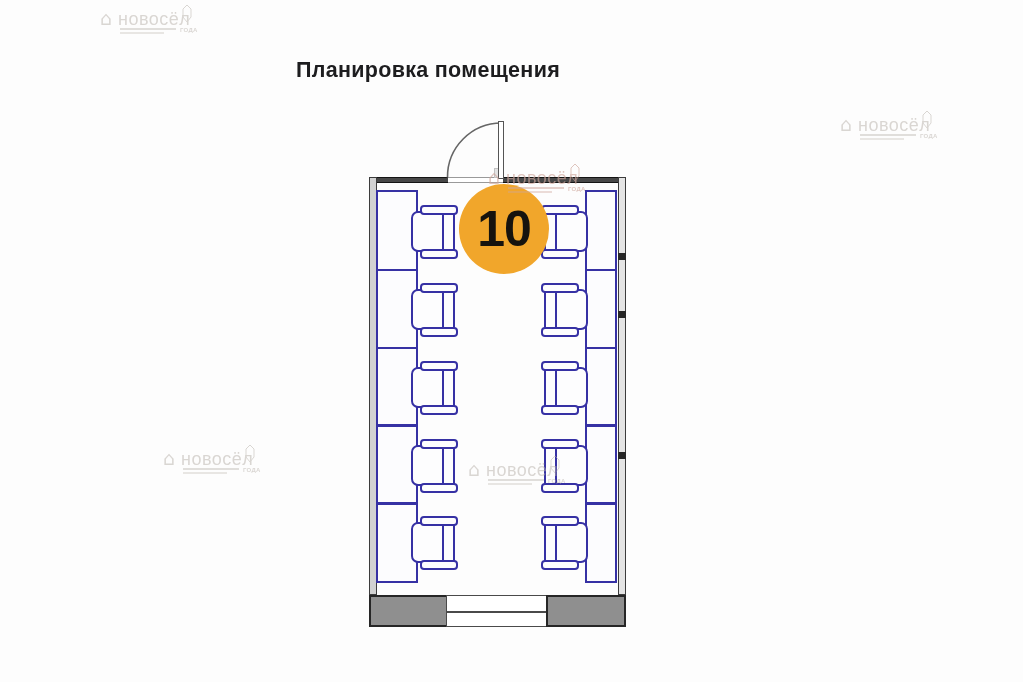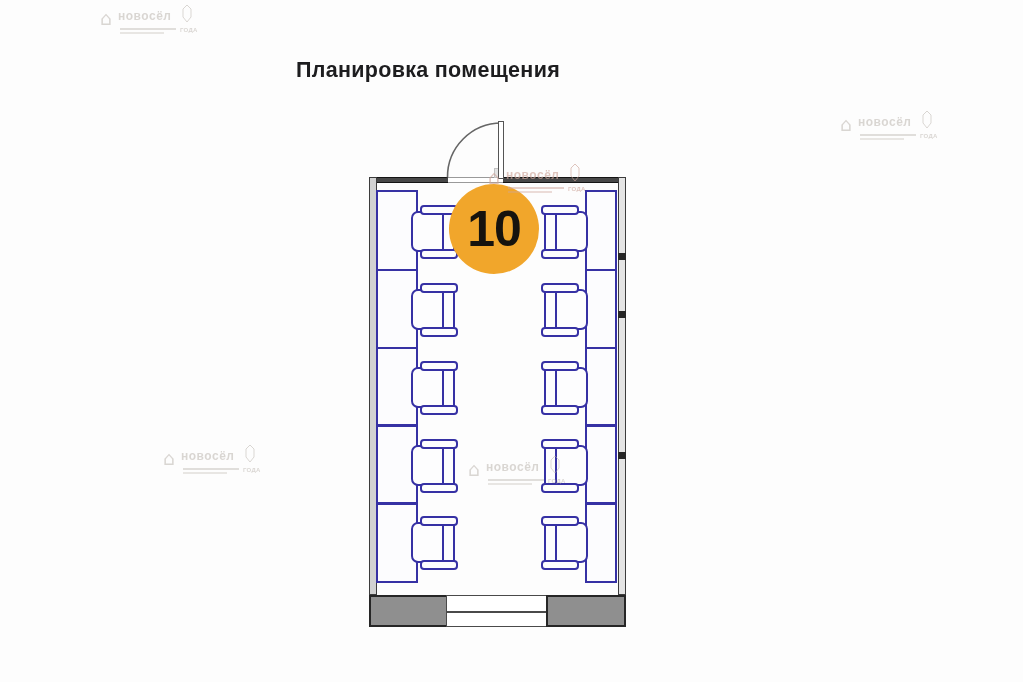--- a/index.html
+++ b/index.html
@@ -14,21 +14,21 @@
   #canvas{position:relative;width:1023px;height:682px;background:#fdfdfd;overflow:hidden;}
 
   
   .page-title{position:absolute;left:296px;top:58px;width:400px;margin:0;
     text-align:left;font-size:21.5px;font-weight:700;color:#1d1d1f;letter-spacing:.3px;}
 
   
   .wm{position:absolute;width:100px;height:40px;opacity:.5;color:var(--wm);z-index:6;pointer-events:none;}
   .wm .wm-house{position:absolute;left:0;top:0;font-family:"DejaVu Sans",sans-serif;
     font-size:19px;line-height:24px;}
-  .wm .wm-brand{position:absolute;left:18px;top:3px;font-size:12px;font-weight:700;letter-spacing:.5px;}
+  .wm .wm-brand{position:absolute;left:18px;top:3px;font-size:18px;font-weight:400;letter-spacing:.5px;}
   .wm .wm-tag1{position:absolute;left:20px;top:22px;width:56px;height:1.5px;background:currentColor;opacity:.8;}
   .wm .wm-tag2{position:absolute;left:20px;top:26px;width:44px;height:1.5px;background:currentColor;opacity:.6;}
   .wm .wm-crest{position:absolute;left:80px;top:-2px;}
   .wm .wm-years{position:absolute;left:80px;top:21px;font-size:6px;font-weight:700;text-transform:uppercase;letter-spacing:.3px;}
   .wm.on-wall{color:#cfa79c;opacity:.65;}
 
   
   .abs{position:absolute;box-sizing:border-box;}
   .wall-seg{background:var(--wall-dark);border-top:1px solid #141414;border-bottom:1px solid #141414;z-index:1;}
   .wall-side{border:1.5px solid #3c3c3c;z-index:1;}
@@ -46,21 +46,21 @@
     border:2.5px solid var(--blue);border-radius:6px;background:#fdfdfe;box-sizing:border-box;}
   .chair .arm{position:absolute;left:10px;width:38px;height:10px;
     border:2.5px solid var(--blue);border-radius:4px;background:#fdfdfe;box-sizing:border-box;}
   .chair .arm-top{top:-1px;}
   .chair .arm-bottom{bottom:-1px;}
 
   .door-leaf{left:498px;top:121px;width:6px;height:58px;background:#fff;border:1.5px solid #555;z-index:2;}
   .door-jamb{left:494px;top:168px;width:6px;height:10px;background:#e3e3e3;border:1px solid #c2c2c2;z-index:1;}
   .door-arc{left:445px;top:120px;z-index:1;}
 
-  .badge{left:449px;top:184px;width:90px;height:90px;border-radius:50%;background:var(--orange);
+  .badge{left:459px;top:184px;width:90px;height:90px;border-radius:50%;background:var(--orange);
     display:flex;align-items:center;justify-content:center;z-index:4;
     font-size:50px;font-weight:700;color:#16130e;letter-spacing:-1px;}
 
   .block{background:var(--wall-fill);border:2px solid #262626;z-index:1;}
   .window{background:#ffffff;border:1.5px solid #4a4a4a;z-index:1;}
   .window .sill{position:absolute;left:0;right:0;top:50%;height:1.5px;background:#4a4a4a;}
 </style>
 </head>
 <body>
 

